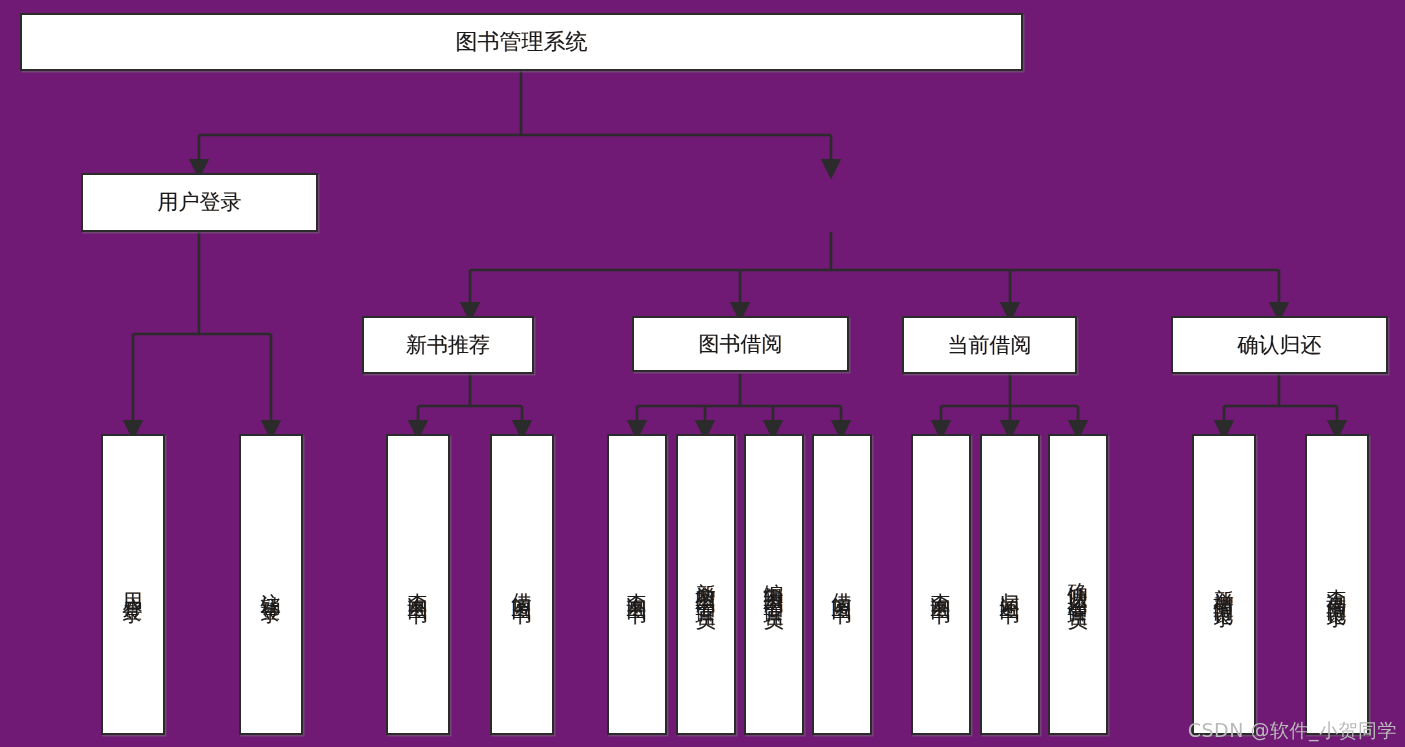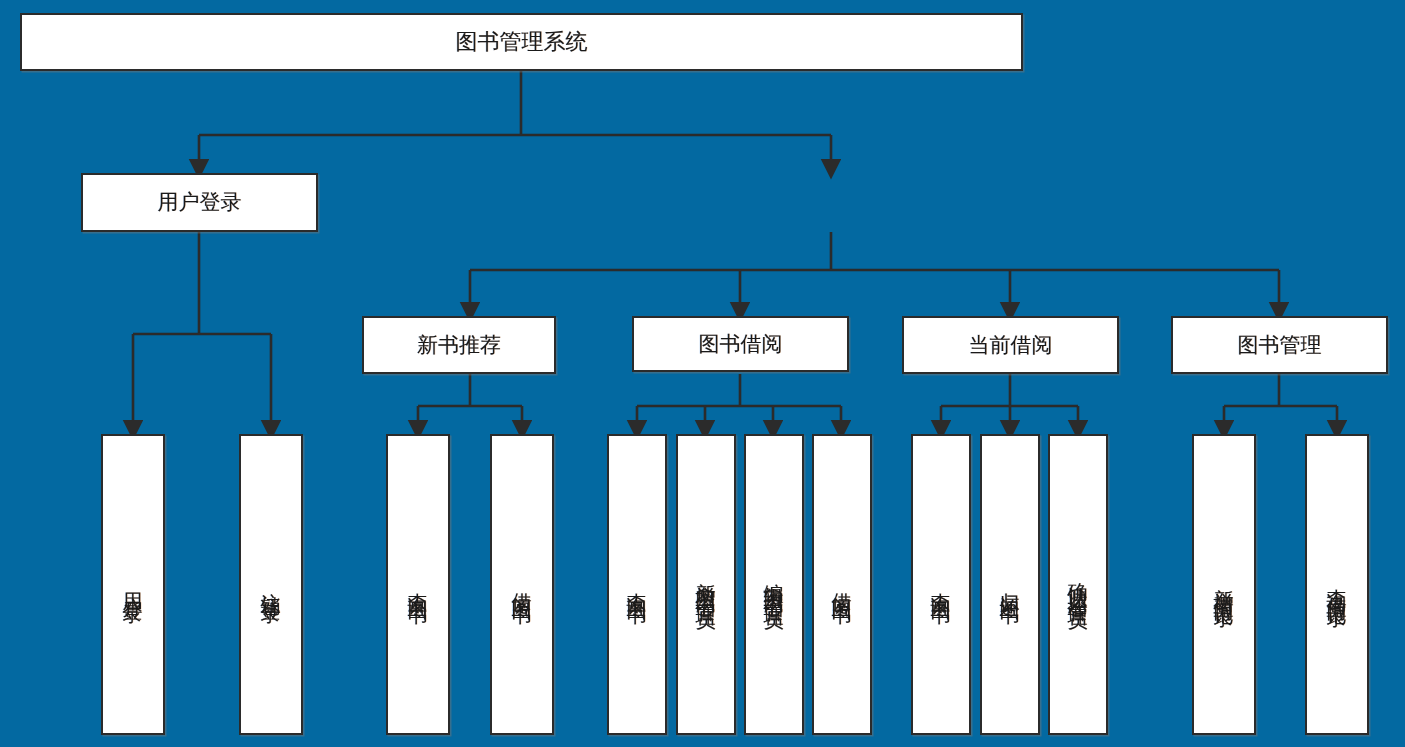--- a/index.html
+++ b/index.html
@@ -4,21 +4,21 @@
 <style>
   html,body{margin:0;padding:0;background:#ffffff;}
   body{
     width:1405px;height:747px;
     font-family:"DejaVu Sans","Liberation Sans",sans-serif;
     overflow:hidden;
   }
   #diagram{
     position:relative;
     width:1405px;height:747px;
-    background:#0369a1;
+    background:#701a75;
   }
   #edges{
     position:absolute;left:0;top:0;width:1405px;height:747px;
     pointer-events:none;
   }
   .node{
     position:absolute;
     box-sizing:border-box;
     background:#ffffff;
     border:2.5px solid #2b2b2b;
@@ -121,31 +121,31 @@
   </svg>
 
   <div class="node h-node root" style="left:20px;top:13px;width:1003px;height:58px;">
     <span class="label">图书管理系统</span>
   </div>
 
   <div class="node h-node" style="left:81px;top:173px;width:237px;height:59px;">
     <span class="label">用户登录</span>
   </div>
 
-  <div class="node h-node" style="left:362px;top:316px;width:194px;height:58px;">
+  <div class="node h-node" style="left:362px;top:316px;width:172px;height:58px;">
     <span class="label">新书推荐</span>
   </div>
   <div class="node h-node" style="left:632px;top:316px;width:217px;height:56px;">
     <span class="label">图书借阅</span>
   </div>
-  <div class="node h-node" style="left:902px;top:316px;width:217px;height:58px;">
+  <div class="node h-node" style="left:902px;top:316px;width:175px;height:58px;">
     <span class="label">当前借阅</span>
   </div>
   <div class="node h-node" style="left:1171px;top:316px;width:217px;height:58px;">
-    <span class="label">图书管理</span>
+    <span class="label">确认归还</span>
   </div>
 
   <div class="node v-node" style="left:101px;top:434px;width:64px;height:301px;">
     <span class="label">用户登录</span>
   </div>
   <div class="node v-node" style="left:239px;top:434px;width:64px;height:301px;">
     <span class="label">注销登录</span>
   </div>
 
   <div class="node v-node" style="left:386px;top:434px;width:64px;height:301px;">
@@ -178,14 +178,15 @@
     <span class="label">确认归还（管理员）</span>
   </div>
 
   <div class="node v-node" style="left:1192px;top:434px;width:64px;height:301px;">
     <span class="label">新增借阅记录</span>
   </div>
   <div class="node v-node" style="left:1305px;top:434px;width:64px;height:301px;">
     <span class="label">查询借阅记录</span>
   </div>
 
+  <div class="watermark">CSDN @软件_小贺同学</div>
 
 </div>
 
 </body></html>

